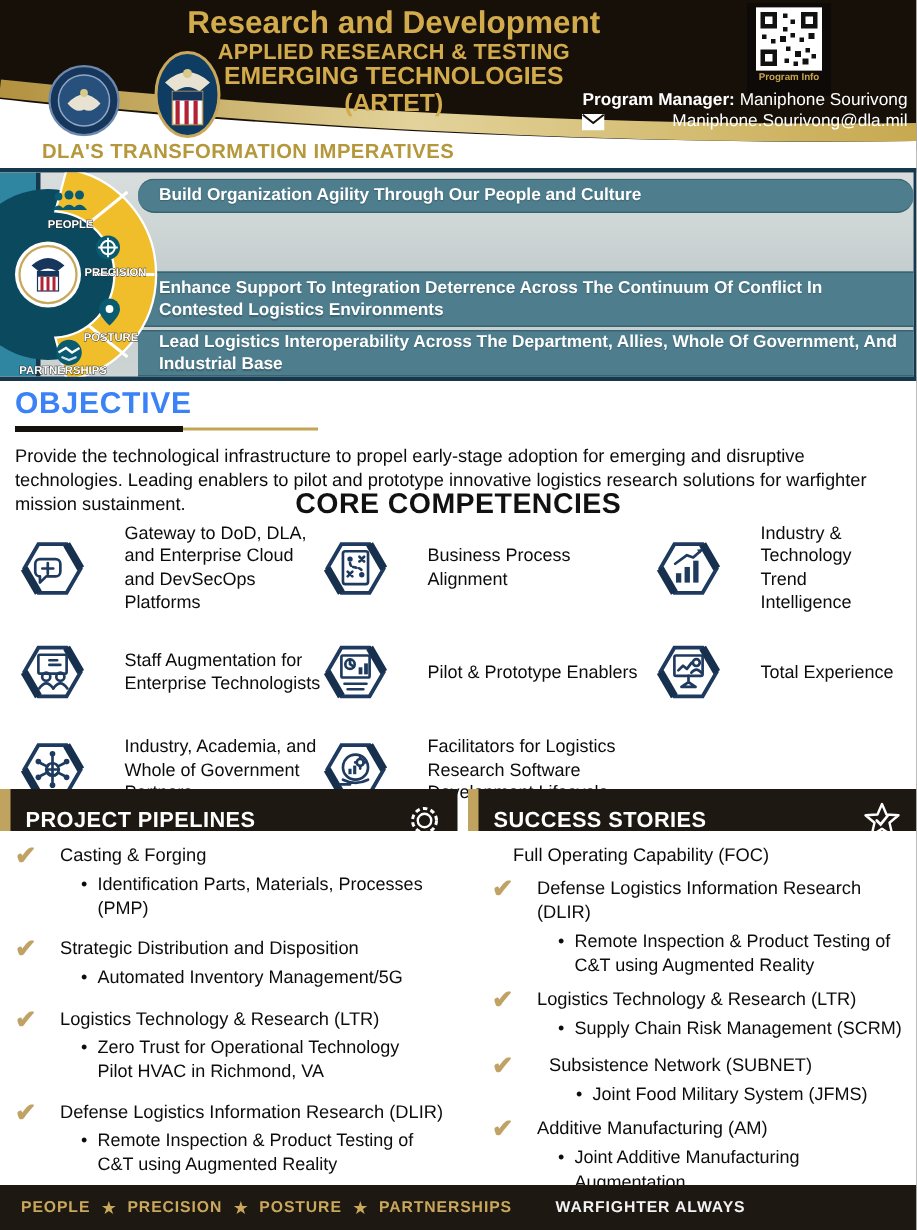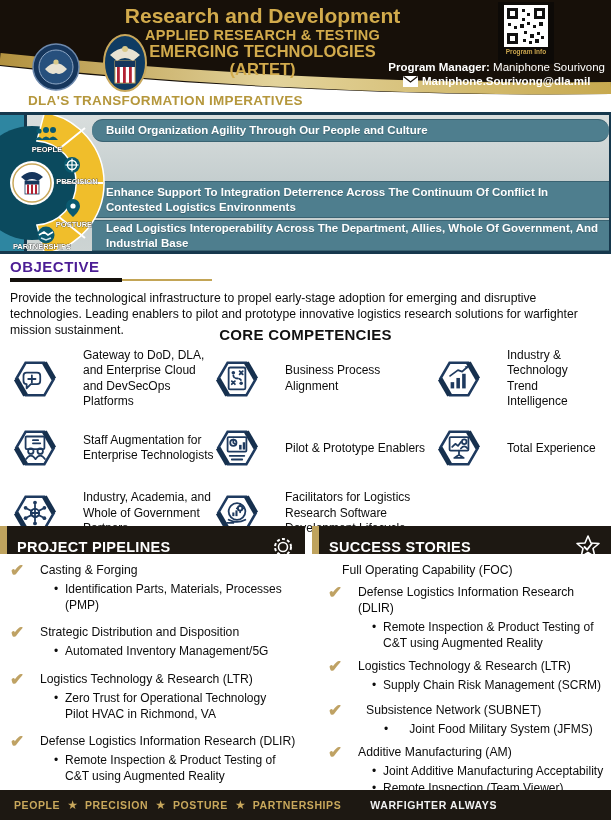--- a/index.html
+++ b/index.html
@@ -14,44 +14,44 @@
   .header svg.hdr-bg { position:absolute; top:0; left:0; }
   .hdr-titles { position:absolute; top:5px; left:115px; width:295px; text-align:center; color:#d2ab4c; font-weight:bold; line-height:1.08; }
   .hdr-t1 { font-size:21px; }
   .hdr-t2 { font-size:14.5px; letter-spacing:.2px; }
   .hdr-t3 { font-size:16.5px; }
   .qr-box { position:absolute; top:2px; left:498px; width:56px; height:62px; background:#0d0a07; padding:3px 4px 0 4px; text-align:center; }
   .qr-box svg { background:#fff; display:block; margin:0 auto; }
   .qr-label { color:#c8a44e; font-size:6.5px; font-weight:bold; margin-top:1px; }
   .pm-block { position:absolute; top:60px; right:6px; text-align:right; color:#fff; font-size:11.5px; line-height:1.25; }
   .pm-line b { font-weight:bold; }
-  .pm-email { font-weight:bold; display:flex; align-items:center; justify-content:center; gap:4px; }
+  .pm-email { font-weight:normal; display:flex; align-items:center; justify-content:space-between; gap:4px; }
   .seal { position:absolute; }
   
   .imp-heading { position:absolute; top:93px; left:28px; font-size:13.5px; font-weight:bold; color:#b5973c; letter-spacing:.3px; }
   .panel { position:absolute; top:112px; left:0; width:611px; height:142px;
     background:linear-gradient(180deg,#d9dedd 0%,#c2cccd 55%,#cdd4d3 100%);
     border-top:3px solid #16384d; border-bottom:3px solid #16384d; border-right:2px solid #16384d; }
   .imp-row { position:absolute; left:92px; right:0; background:#4e7e8e; color:#fff; font-weight:bold;
     font-size:11.5px; line-height:1.3; display:flex; align-items:center; padding:2px 6px 2px 14px;
     border-top:1px solid #3a6372; border-bottom:1px solid #3a6372; text-shadow:0 1px 1px rgba(0,0,0,.25); }
   .imp-row.r1 { top:4px;  height:23px;border-radius:11px; }
   .imp-row.r2 { top:36px; height:23px; }
   .imp-row.r3 { top:66px; height:37px; }
   .imp-row.r4 { top:105px; height:31px; }
   .wheel { position:absolute; top:0; left:0; z-index:2; }
   
   .objective { position:absolute; top:258px; left:10px; width:592px; }
-  .obj-h { font-size:15px; font-weight:800; letter-spacing:.5px; color:#4c1d95; }
+  .obj-h { font-size:20px; font-weight:800; letter-spacing:.5px; color:#3b82f6; }
   .obj-rule { margin-top:3px; height:4px; display:flex; align-items:center; }
   .obj-rule .black { width:112px; height:4px; background:#14100c; }
   .obj-rule .gold  { width:90px;  height:1.5px; background:#c3a556; }
   .obj-text { margin-top:9px; font-size:12.2px; line-height:1.3; color:#0c0c0c; }
   
-  .core-head { position:absolute; top:326px; left:0; width:611px; text-align:center; font-size:15px; font-weight:800; letter-spacing:.3px; }
+  .core-head { position:absolute; top:326px; left:0; width:611px; text-align:center; font-size:19px; font-weight:800; letter-spacing:.3px; }
   .core-grid { position:absolute; top:348px; left:12px; width:588px;
     display:grid; grid-template-columns:202px 222px 164px; row-gap:13px; }
   .comp { display:flex; align-items:center; gap:25px; min-height:52px; }
   .comp-label { font-size:12px; line-height:1.28; color:#0c0c0c; }
   .hex { flex:0 0 46px; }
   .hex path.frame { fill:none; stroke:#1e3a5f; stroke-width:2.4; }
   .hex .accent { fill:none; stroke:#16304e; stroke-width:5; }
   .hex .glyph { fill:none; stroke:#1e3a5f; stroke-width:1.7; stroke-linecap:round; stroke-linejoin:round; }
   .hex .glyphf { fill:#1e3a5f; stroke:none; }
   
@@ -436,31 +436,31 @@
           </div>
         <div class="bullets">
             <div class="bullet">Supply Chain Risk Management (SCRM)</div>
           </div>
       </div>
       <div class="li" style="margin-bottom:8px;">
         <div class="li-head">
             <span class="check">✔</span>
             <span class="li-title" style="margin-left:8px;">Subsistence Network (SUBNET)</span>
           </div>
-        <div class="bullets" style="margin-left:56px;text-align:center;">
+        <div class="bullets" style="margin-left:56px;">
             <div class="bullet">Joint Food Military System (JFMS)</div>
           </div>
       </div>
       <div class="li">
         <div class="li-head">
             <span class="check">✔</span>
             <span class="li-title">Additive Manufacturing (AM)</span>
           </div>
         <div class="bullets">
-          <div class="bullet">Joint Additive Manufacturing Acceptability</div>
+          <div class="bullet">Joint Additive Manufacturing Augmentation</div>
           <div class="bullet">Remote Inspection (Team Viewer)</div>
         </div>
       </div>
     </div>
   </div>
 
   <div class="footer">
     <span class="f-val">PEOPLE</span>
     <span class="f-star">★</span>
     <span class="f-val">PRECISION</span>

